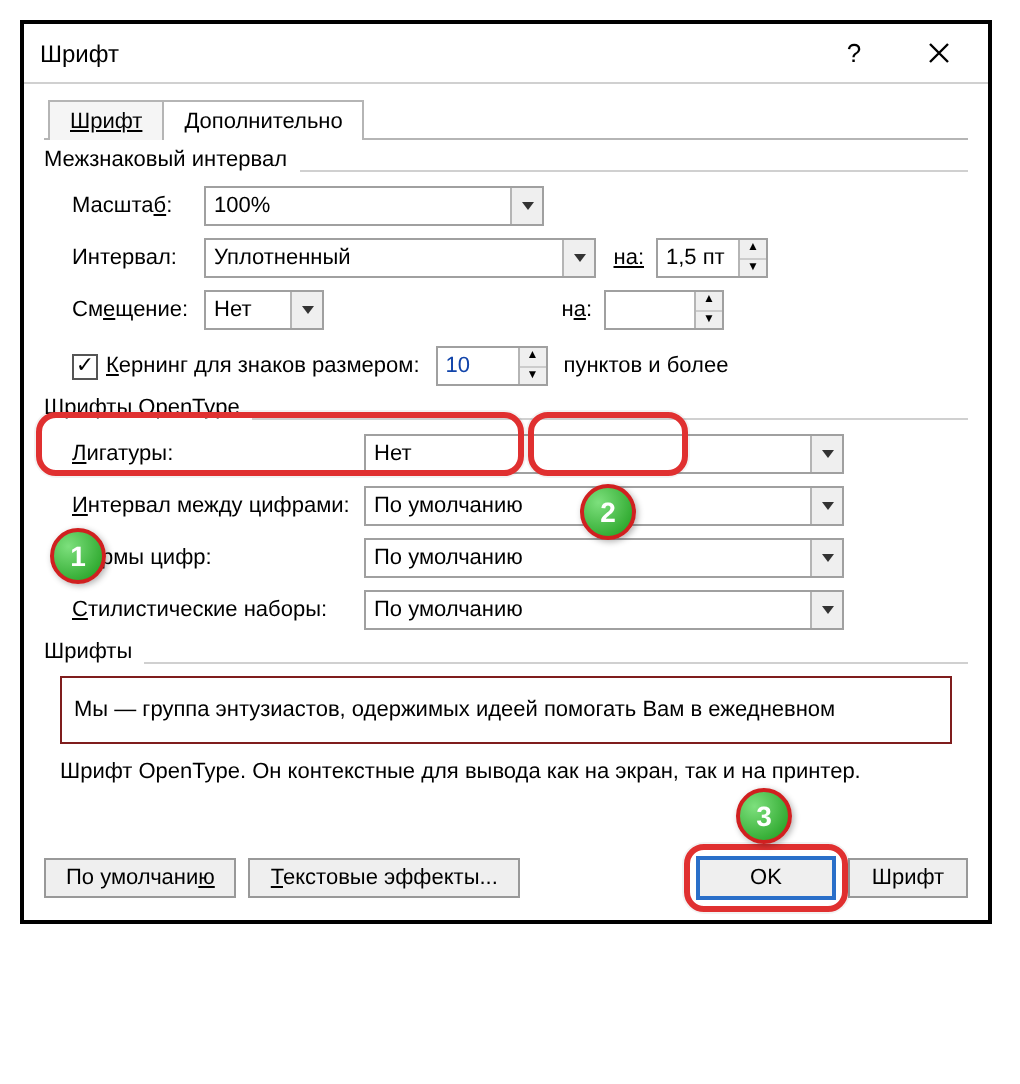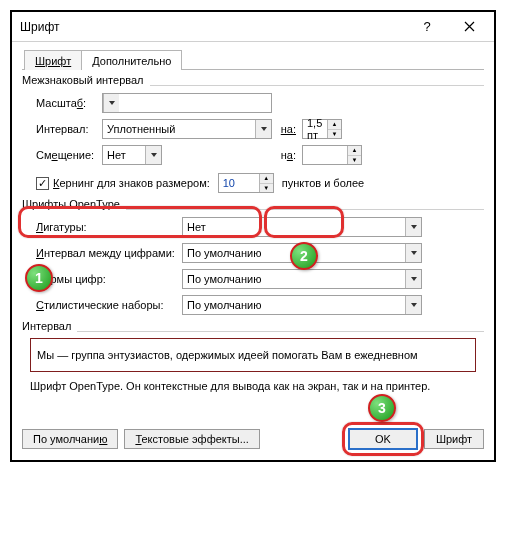--- a/index.html
+++ b/index.html
@@ -182,40 +182,41 @@
     <div class="tabline"></div>
 
     <div class="group-label">
       <span>Межзнаковый интервал</span>
         <span class="line"></span>
     </div>
 
     <div class="row">
       <div class="lbl">Масшта<span class="u">б</span>:</div>
       <div class="combo" style="width:170px">
+        <span class="val">100%</span>
         <span class="arr">
             <svg class="tri">
               <path d="M1 1 L4 5 L7 1 Z" fill="#333"></path>
             </svg>
           </span>
       </div>
     </div>
 
     <div class="row">
       <div class="lbl">Интервал:</div>
-      <div class="combo" style="width:170px">
+      <div class="combo" style="width:196px">
         <span class="val">Уплотненный</span>
         <span class="arr">
             <svg class="tri">
               <path d="M1 1 L4 5 L7 1 Z" fill="#333"></path>
             </svg>
           </span>
       </div>
       <div style="width:30px;text-align:right;padding-right:6px"><span class="u">на:</span></div>
-      <div class="spin" style="width:40px">
+      <div class="spin" style="width:56px">
         <span class="val">1,5 пт</span>
         <span class="arrs">
             <div>▲</div>
             <div>▼</div>
           </span>
       </div>
     </div>
 
     <div class="row">
       <div class="lbl">См<span class="u">е</span>щение:</div>
@@ -294,21 +295,21 @@
         <span class="val">По умолчанию</span>
         <span class="arr">
             <svg class="tri">
               <path d="M1 1 L4 5 L7 1 Z" fill="#333"></path>
             </svg>
           </span>
       </div>
     </div>
 
     <div class="group-label">
-      <span>Интервал</span>
+      <span>Шрифты</span>
         <span class="line"></span>
     </div>
     <div class="sample-box">Мы — группа энтузиастов, одержимых идеей помогать Вам в ежедневном</div>
     <div class="note">Шрифт OpenType. Он контекстные для вывода как на экран, так и на принтер.</div>
 
     <div class="highlight-red" style="left:6px; top:164px; width:244px; height:32px"></div>
     <div class="highlight-red" style="left:252px; top:164px; width:80px; height:32px"></div>
     <div class="dot" style="left:13px; top:222px">1</div>
     <div class="dot" style="left:278px; top:200px">2</div>
   </div>

